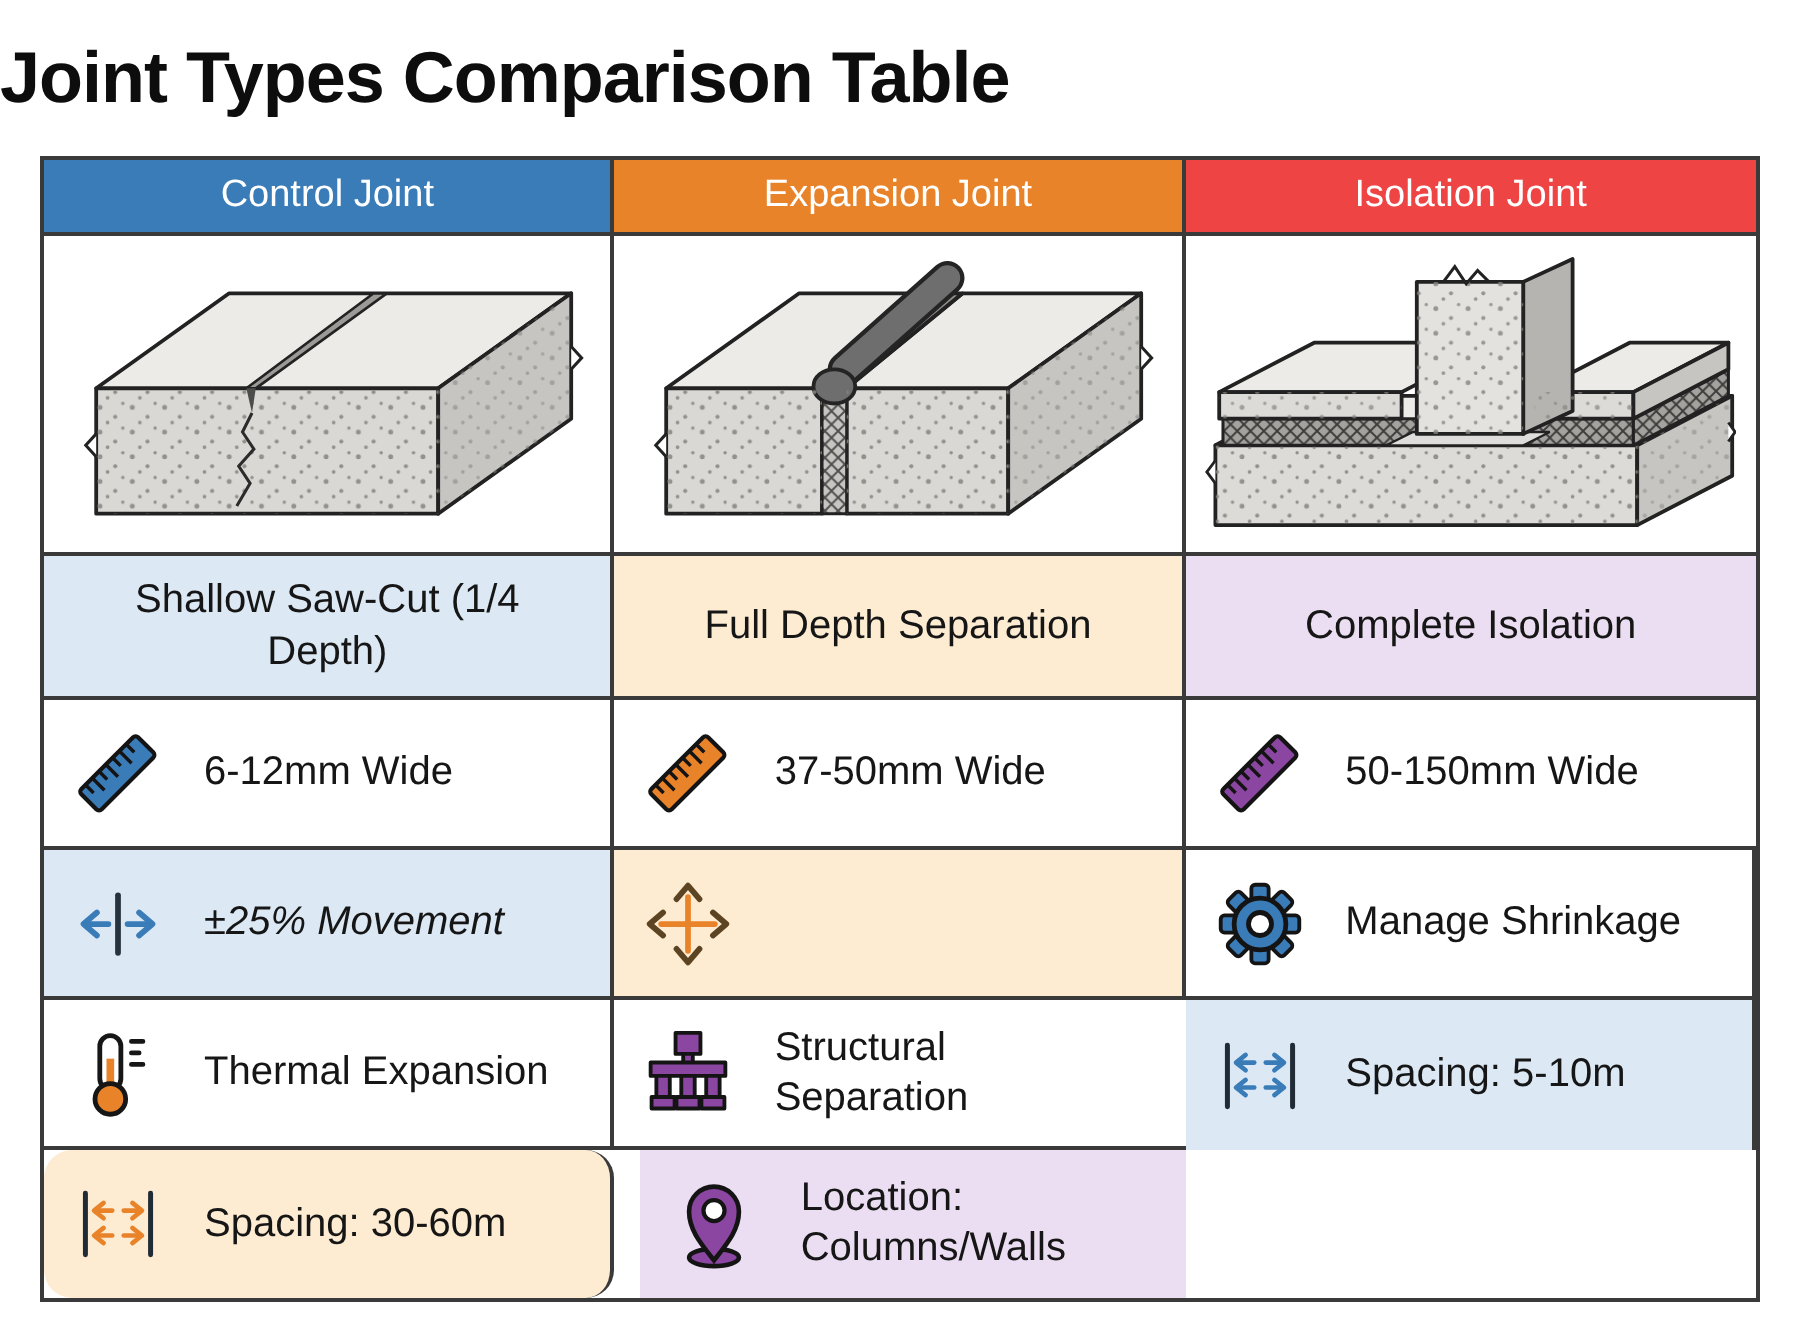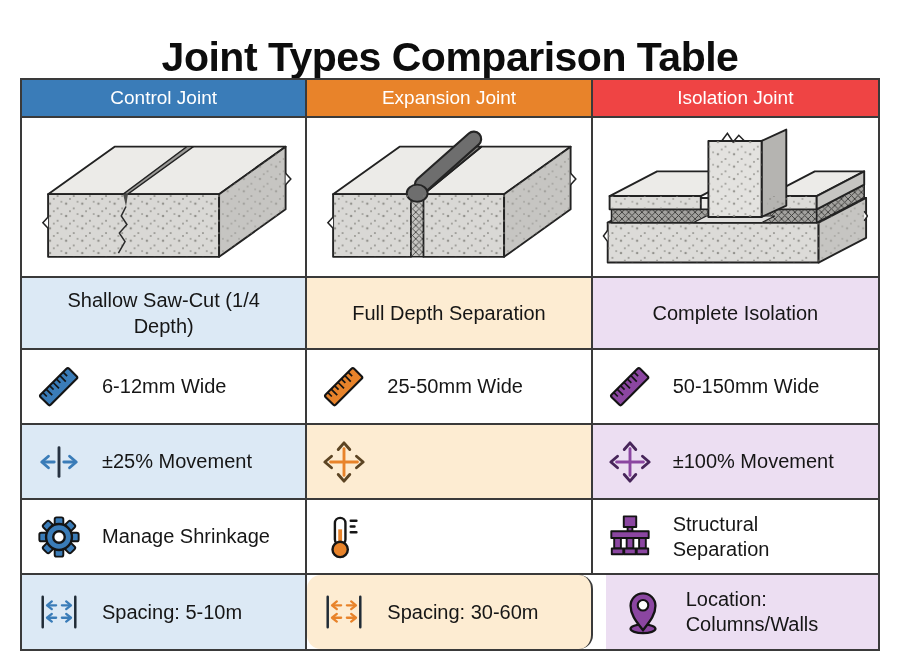--- a/index.html
+++ b/index.html
@@ -1,17 +1,17 @@
 <!DOCTYPE html>
 <html><head>
 <meta charset="utf-8">
 <style>
   html,body{margin:0;padding:0;}
   body{width:900px;height:672px;background:#ffffff;font-family:"Liberation Sans",sans-serif;position:relative;overflow:hidden;}
-  .page-title{margin:16px;padding-top:18px;text-align:center;font-size:41px;font-weight:bold;color:#0d0d0d;letter-spacing:-.5px;}
+  .page-title{margin:0;padding-top:18px;font-size:36px;font-weight:bold;color:#0d0d0d;letter-spacing:-.5px;}
   .jt-table{position:absolute;left:20px;top:78px;width:856px;border:2px solid #3a3a3a;display:grid;
     grid-template-columns:1fr 1fr 1fr;grid-template-rows:38px 160px 72px 75px 75px 75px 74px;background:#fff;}
   .cell{border-right:2px solid #3a3a3a;border-bottom:2px solid #3a3a3a;display:flex;align-items:center;justify-content:center;box-sizing:border-box;min-width:0;}
   .cell.last-col{border-right:none;}
   .cell.last-row{border-bottom:none;}
   .hdr{color:#fff;font-weight:normal;font-size:19px;}
   .feat{justify-content:flex-start;padding-left:14px;gap:20px;font-size:20px;color:#161616;}
   .feat .txt{line-height:1.25;}
   .feat .narrow{max-width:158px;}
   .desc{font-size:20px;color:#161616;text-align:center;line-height:1.3;}
@@ -148,61 +148,51 @@
     </svg>
     <span class="txt">6-12mm Wide</span>
   </div>
   <div class="cell feat">
     <svg class="icon" viewBox="0 0 48 48" width="46" height="46">
       <g transform="rotate(-45 24 24)">
         <rect x="3" y="16" width="42" height="15" rx="2" fill="#e8832a" stroke="#141414" stroke-width="2.2"></rect>
         <path d="M8,16 V22 M13,16 V25 M18,16 V22 M23,16 V25 M28,16 V22 M33,16 V25 M38,16 V22" stroke="#141414" stroke-width="1.8"></path>
       </g>
     </svg>
-    <span class="txt">25-50mm Wide</span>
+    <span class="txt">37-50mm Wide</span>
   </div>
   <div class="cell feat last-col">
     <svg class="icon" viewBox="0 0 48 48" width="46" height="46">
       <g transform="rotate(-45 24 24)">
         <rect x="3" y="16" width="42" height="15" rx="2" fill="#8b46a1" stroke="#141414" stroke-width="2.2"></rect>
         <path d="M8,16 V22 M13,16 V25 M18,16 V22 M23,16 V25 M28,16 V22 M33,16 V25 M38,16 V22" stroke="#141414" stroke-width="1.8"></path>
       </g>
     </svg>
     <span class="txt">50-150mm Wide</span>
   </div>
 
-  <div class="cell feat" style="background: rgb(220, 233, 245);">
+  <div class="cell feat" style="background: rgb(220, 233, 245); font-style: italic;">
     <svg class="icon" viewBox="0 0 48 48" width="46" height="46" fill="none" stroke-linecap="round" stroke-linejoin="round">
       <path d="M24,9 V39" stroke="#273241" stroke-width="3"></path>
       <path d="M19,24 H8" stroke="#3a7cb8" stroke-width="3"></path>
       <polyline points="13,18 6,24 13,30" stroke="#3a7cb8" stroke-width="3"></polyline>
       <path d="M29,24 H40" stroke="#3a7cb8" stroke-width="3"></path>
       <polyline points="35,18 42,24 35,30" stroke="#3a7cb8" stroke-width="3"></polyline>
     </svg>
     <span class="txt">±25% Movement</span>
   </div>
   <div class="cell feat" style="background: rgb(253, 236, 210);">
     <svg class="icon" viewBox="0 0 48 48" width="46" height="46" fill="none" stroke-linecap="round" stroke-linejoin="round">
       <path d="M24,10 V38 M10,24 H38" stroke="#e8832a" stroke-width="3"></path>
       <polyline points="18,11 24,4 30,11" stroke="#5c4423" stroke-width="3"></polyline>
       <polyline points="18,37 24,44 30,37" stroke="#5c4423" stroke-width="3"></polyline>
       <polyline points="11,18 4,24 11,30" stroke="#5c4423" stroke-width="3"></polyline>
       <polyline points="37,18 44,24 37,30" stroke="#5c4423" stroke-width="3"></polyline>
     </svg>
   </div>
-  <div class="cell feat last-col" style="background: rgb(236, 222, 242);">
-    <svg class="icon" viewBox="0 0 48 48" width="46" height="46" fill="none" stroke-linecap="round" stroke-linejoin="round">
-      <path d="M24,10 V38 M10,24 H38" stroke="#8b46a1" stroke-width="3"></path>
-      <polyline points="18,11 24,4 30,11" stroke="#47255a" stroke-width="3"></polyline>
-      <polyline points="18,37 24,44 30,37" stroke="#47255a" stroke-width="3"></polyline>
-      <polyline points="11,18 4,24 11,30" stroke="#47255a" stroke-width="3"></polyline>
-      <polyline points="37,18 44,24 37,30" stroke="#47255a" stroke-width="3"></polyline>
-    </svg>
-    <span class="txt">±100% Movement</span>
-  </div>
 
   <div class="cell feat">
     <svg class="icon" viewBox="0 0 48 48" width="46" height="46">
       <g fill="#3a7cb8" stroke="#141414" stroke-width="2">
         <g transform="rotate(0 24 24)">
             <rect x="19.5" y="3.5" width="9" height="9" rx="2"></rect>
           </g>
         <g transform="rotate(45 24 24)">
             <rect x="19.5" y="3.5" width="9" height="9" rx="2"></rect>
           </g>
@@ -230,20 +220,21 @@
     </svg>
     <span class="txt">Manage Shrinkage</span>
   </div>
   <div class="cell feat">
     <svg class="icon" viewBox="0 0 48 48" width="46" height="46">
       <rect x="14.5" y="4" width="11" height="28" rx="5.5" fill="#ffffff" stroke="#161616" stroke-width="2.5"></rect>
       <rect x="18" y="16" width="4" height="16" fill="#e8832a"></rect>
       <circle cx="20" cy="37" r="8" fill="#e8832a" stroke="#161616" stroke-width="2.5"></circle>
       <path d="M31,7 H37 M31,13 H35 M31,19 H37" stroke="#161616" stroke-width="2.5" stroke-linecap="round"></path>
     </svg>
+    <span class="txt">Thermal Expansion</span>
   </div>
   <div class="cell feat last-col">
     <svg class="icon" viewBox="0 0 48 48" width="46" height="46">
       <g fill="#8b46a1" stroke="#141414" stroke-width="2" stroke-linejoin="round">
         <rect x="17.5" y="2.5" width="13" height="11"></rect>
         <rect x="21.5" y="13.5" width="5" height="5"></rect>
         <rect x="4.5" y="18" width="39" height="7"></rect>
         <rect x="7.5" y="25" width="7" height="11"></rect>
         <rect x="20.5" y="25" width="7" height="11"></rect>
         <rect x="33.5" y="25" width="7" height="11"></rect>

